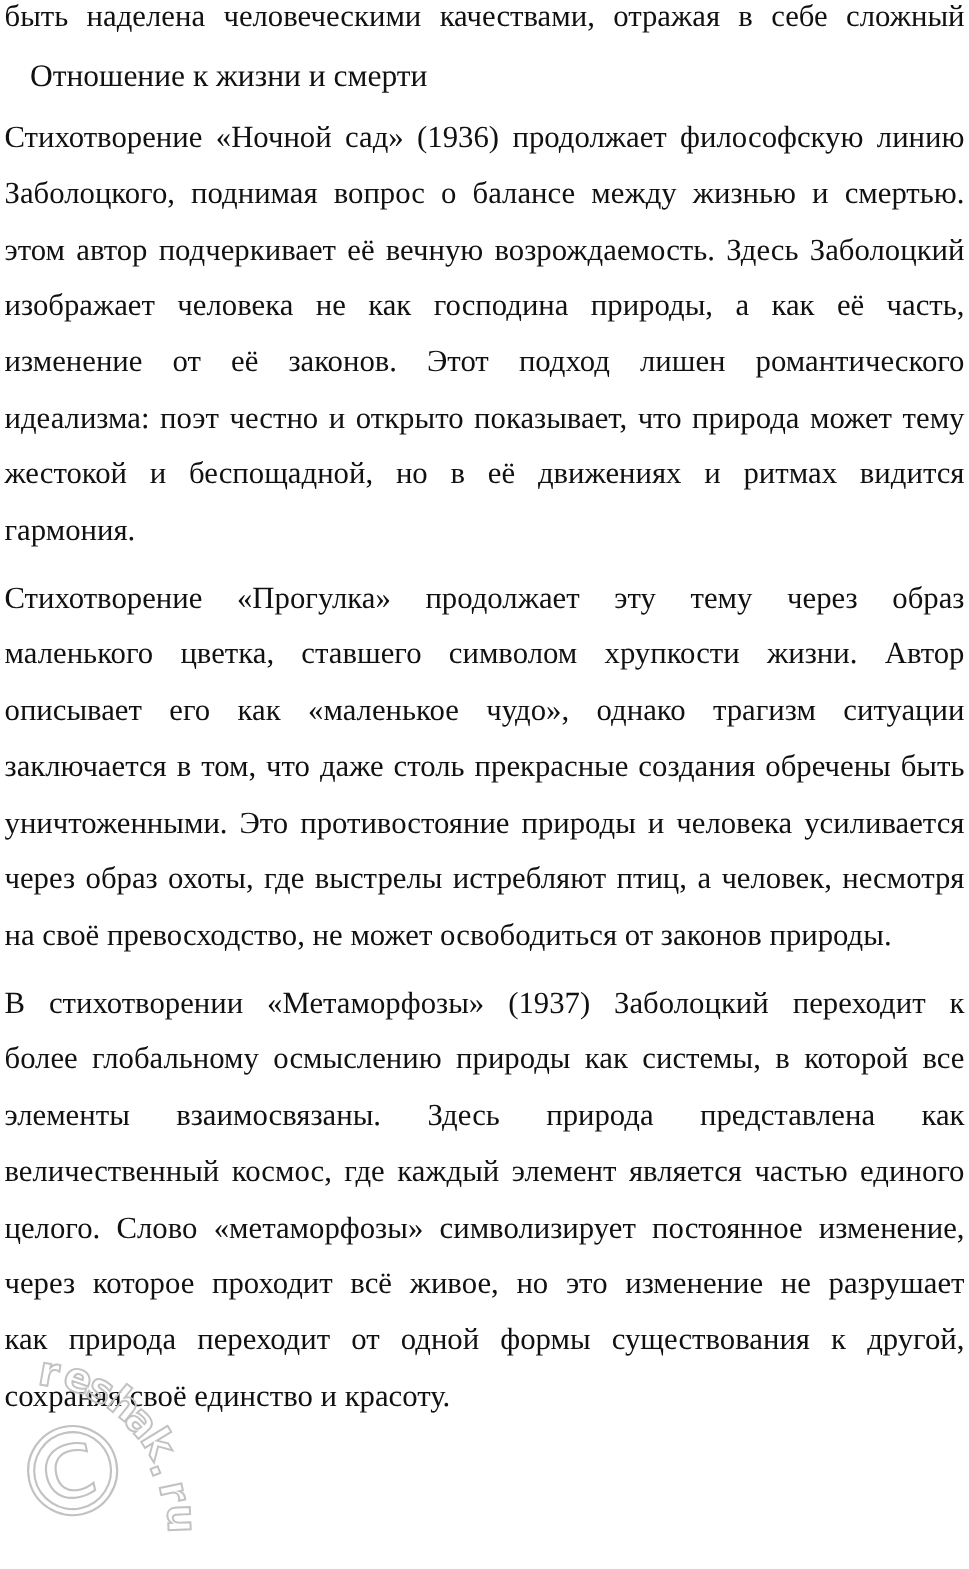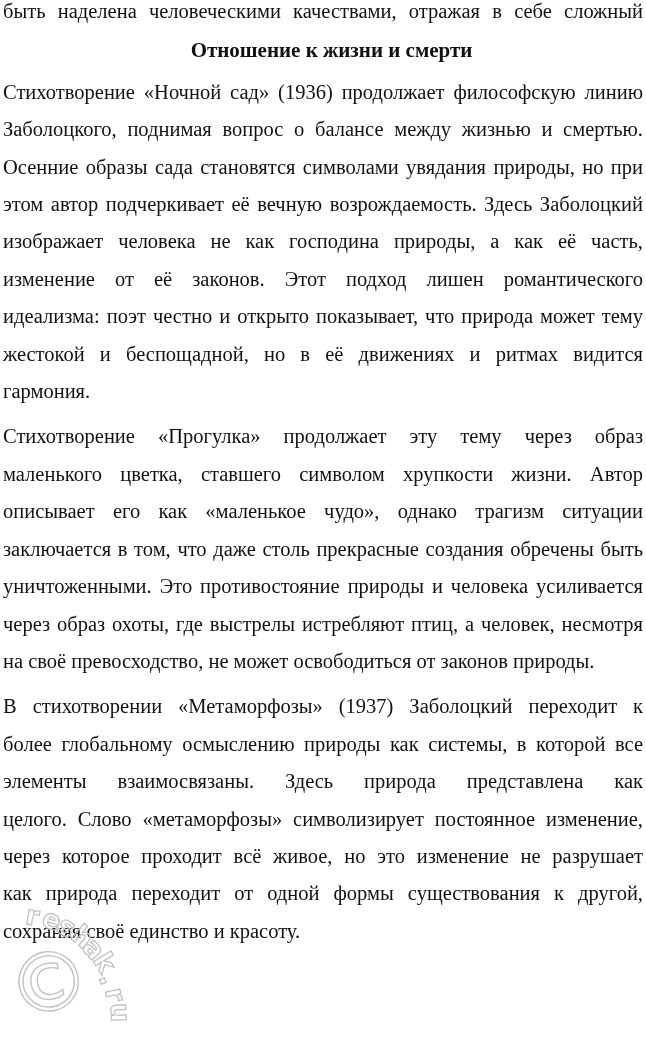--- a/index.html
+++ b/index.html
@@ -33,24 +33,24 @@
     text-align-last: left;
   }
   .paragraph {
     margin: 0 0 8px 0;
   }
   .paragraph.intro {
     margin-bottom: 2px;
   }
   .heading {
     font-size: 21px;
-    font-weight: bold;
+    font-weight: normal;
     line-height: 37.4px;
     margin: 0 0 4px 17px;
-    text-align: center;
+    text-align: left;
   }
   .watermark {
     position: absolute;
     left: 0;
     top: 0;
     width: 646px;
     height: 1046px;
     pointer-events: none;
   }
   .wm-char {
@@ -82,21 +82,20 @@
 
   <div class="paragraph intro">
       <div class="line">быть наделена человеческими качествами, отражая в себе сложный</div>
     </div>
 
   <div class="heading">Отношение к жизни и смерти</div>
 
   <div class="paragraph">
       <div class="line">Стихотворение «Ночной сад» (1936) продолжает философскую линию</div>
       <div class="line">Заболоцкого, поднимая вопрос о балансе между жизнью и смертью.</div>
-      <div class="line">Осенние образы сада становятся символами увядания природы, но при</div>
       <div class="line">этом автор подчеркивает её вечную возрождаемость. Здесь Заболоцкий</div>
       <div class="line">изображает человека не как господина природы, а как её часть,</div>
       <div class="line">изменение от её законов. Этот подход лишен романтического</div>
       <div class="line">идеализма: поэт честно и открыто показывает, что природа может тему</div>
       <div class="line">жестокой и беспощадной, но в её движениях и ритмах видится</div>
       <div class="line last">гармония.</div>
     </div>
 
   <div class="paragraph">
       <div class="line">Стихотворение «Прогулка» продолжает эту тему через образ</div>
@@ -105,20 +104,21 @@
       <div class="line">заключается в том, что даже столь прекрасные создания обречены быть</div>
       <div class="line">уничтоженными. Это противостояние природы и человека усиливается</div>
       <div class="line">через образ охоты, где выстрелы истребляют птиц, а человек, несмотря</div>
       <div class="line last">на своё превосходство, не может освободиться от законов природы.</div>
     </div>
 
   <div class="paragraph">
       <div class="line">В стихотворении «Метаморфозы» (1937) Заболоцкий переходит к</div>
       <div class="line">более глобальному осмыслению природы как системы, в которой все</div>
       <div class="line">элементы взаимосвязаны. Здесь природа представлена как</div>
+      <div class="line">величественный космос, где каждый элемент является частью единого</div>
       <div class="line">целого. Слово «метаморфозы» символизирует постоянное изменение,</div>
       <div class="line">через которое проходит всё живое, но это изменение не разрушает</div>
       <div class="line">как природа переходит от одной формы существования к другой,</div>
       <div class="line last">сохраняя своё единство и красоту.</div>
     </div>
 
 </div>
 
 <div class="watermark">
   <span class="wm-symbol">©</span>

